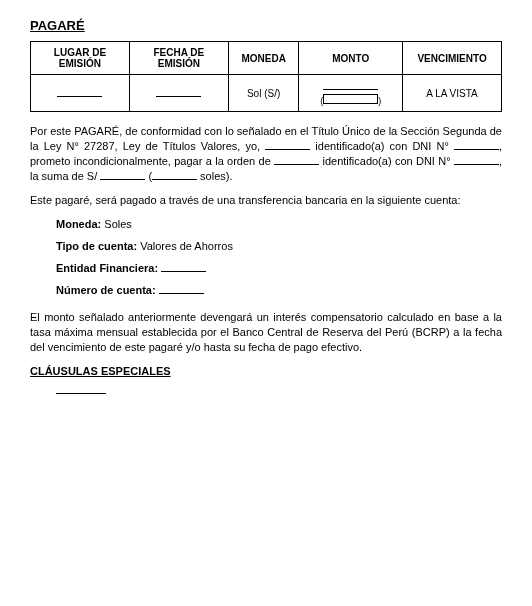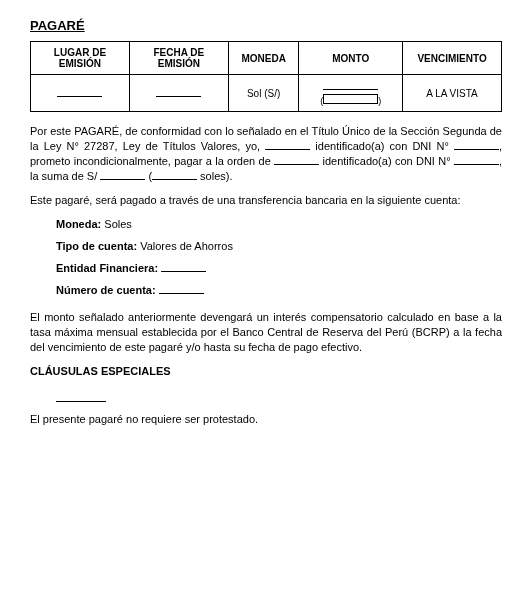--- a/index.html
+++ b/index.html
@@ -63,21 +63,22 @@
   .indent-block {
     padding-left: 26px;
     margin-bottom: 14px;
   }
   .indent-block .row {
     margin: 0 0 10px 0;
   }
   .label-bold { font-weight: bold; }
   .section-head {
     font-weight: bold;
-    margin: 6px 0 24px 0;
+    text-decoration: underline;
+    margin: 6px 0 16px 0;
   }
   .short-rule {
     border-bottom: 1px solid #000;
     width: 50px;
     margin: 2px 0 10px 26px;
   }
 </style>
 </head>
 <body>
 
@@ -118,14 +119,13 @@
     <div class="row"><span class="label-bold">Entidad Financiera:</span> <span class="blank blank-sm"></span></div>
     <div class="row"><span class="label-bold">Número de cuenta:</span> <span class="blank blank-sm"></span></div>
   </div>
 
   <p class="para">El monto señalado anteriormente devengará un interés compensatorio calculado en base a la tasa máxima mensual establecida por el Banco Central de Reserva del Perú (BCRP) a la fecha del vencimiento de este pagaré y/o hasta su fecha de pago efectivo.</p>
 
   <div class="section-head">CLÁUSULAS ESPECIALES</div>
 
   <div class="short-rule"></div>
 
-  <p class="para">El presente pagaré no requiere ser protestado.</p>
 </div>
 
 </body></html>

